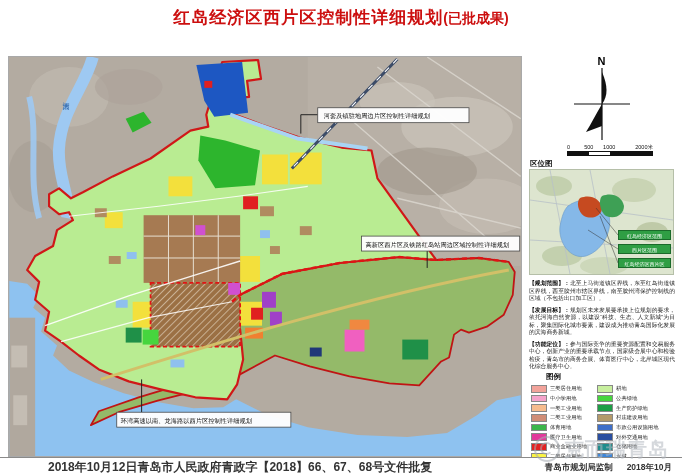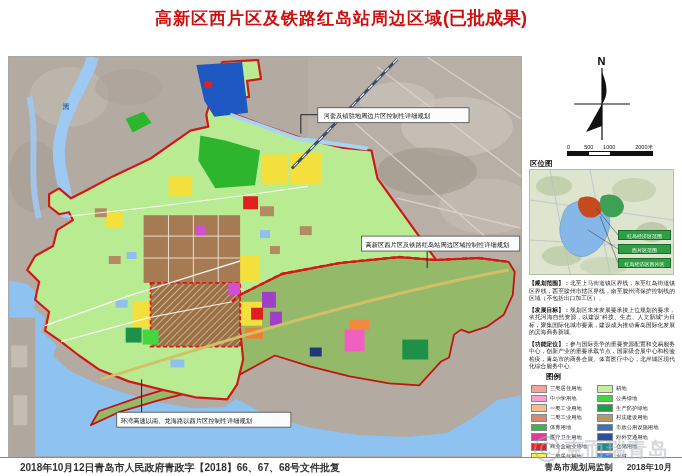--- a/index.html
+++ b/index.html
@@ -1,21 +1,21 @@
 <!DOCTYPE html>
 <html><head>
 <meta charset="utf-8">
 <style>
   html,body{margin:0;padding:0;background:#fff;}
   .page{position:relative;width:682px;height:476px;background:#ffffff;overflow:hidden;
         font-family:"Liberation Sans","DejaVu Sans",sans-serif;color:#111;}
   
   .title{position:absolute;left:0;top:6px;width:682px;text-align:center;
          color:#cc0f0f;font-weight:bold;font-size:17px;letter-spacing:1px;}
-  .title .suffix{font-size:18px;letter-spacing:0;margin-top:48px;}
+  .title .suffix{font-size:14px;letter-spacing:0;margin-top:48px;}
   .subtitle-row{position:absolute;left:8px;top:36px;width:666px;display:flex;justify-content:space-between;align-items:flex-end;}
   .subtitle{font-size:9.5px;font-weight:bold;color:#222;}
   .sheet-label{font-size:10px;font-weight:bold;color:#111;white-space:nowrap;}
   
   .map{position:absolute;left:8px;top:56px;width:514px;height:401px;border:1px solid #a9a9a9;box-sizing:border-box;background:#b3aba1;}
   .map svg{display:block;width:100%;height:100%;}
   
   .sidebar{position:absolute;left:527px;top:56px;width:149px;height:401px;background:#fff;}
   .compass{position:absolute;left:0;top:0;width:149px;height:88px;text-align:center;}
   .compass .n{font-size:11px;font-weight:bold;color:#000;line-height:10px;}
@@ -36,36 +36,36 @@
   .legend{position:absolute;left:4px;top:316px;width:144px;}
   .legend-title{font-size:7.5px;font-weight:bold;color:#111;margin-bottom:3px;margin-left:15px;}
   .legend-cols{display:flex;gap:10px;}
   .legend-col{display:flex;flex-direction:column;gap:2.2px;}
   .legend-item{display:flex;align-items:center;gap:3px;}
   .legend-item .sw{width:14px;height:5.5px;border:0.5px solid #888;flex:0 0 auto;}
   .legend-item .lab{font-size:5.3px;color:#222;white-space:nowrap;}
   
   .footer{position:absolute;left:0;top:457px;width:682px;height:19px;border-top:1px solid #8a8a8a;
           display:flex;align-items:center;justify-content:space-between;background:#fff;}
-  .footer .f-left{margin-left:20px;font-size:10px;font-weight:bold;color:#333;}
+  .footer .f-left{margin-left:48px;font-size:12px;font-weight:bold;color:#333;}
   .footer .f-right{margin-right:10px;font-size:8.5px;font-weight:bold;color:#333;display:flex;gap:14px;text-align:right;}
   
   .watermark{position:absolute;left:534px;top:432px;width:146px;height:34px;display:flex;align-items:center;gap:4px;
              opacity:0.55;z-index:9;pointer-events:none;}
   .wm-ring{width:22px;height:22px;border:2.5px solid #a7adb4;border-radius:50%;position:relative;flex:0 0 auto;}
   .wm-ring::after{content:"";position:absolute;left:4px;top:4px;width:9px;height:9px;border:2px solid #a7adb4;border-radius:50%;border-right-color:transparent;}
   .wm-text{font-size:20px;font-weight:bold;color:#b4bac1;letter-spacing:1px;white-space:nowrap;}
 </style>
 </head>
 <body>
 
 <div class="page">
 
   <div class="title">
-    <span>高新区西片区及铁路红岛站周边区域</span><span class="suffix">(已批成果)</span>
+    <span>红岛经济区西片区控制性详细规划</span><span class="suffix">(已批成果)</span>
   </div>
 
   <div class="map">
     <svg viewBox="0 0 514 401">
       <defs>
         <pattern id="hatch" width="5" height="5" patternTransform="rotate(45)" patternUnits="userSpaceOnUse">
           <rect width="5" height="5" fill="#9b7044"></rect>
           <line x1="0" y1="0" x2="0" y2="5" stroke="#e8dcc8" stroke-width="1.2"></line>
         </pattern>
       </defs>

